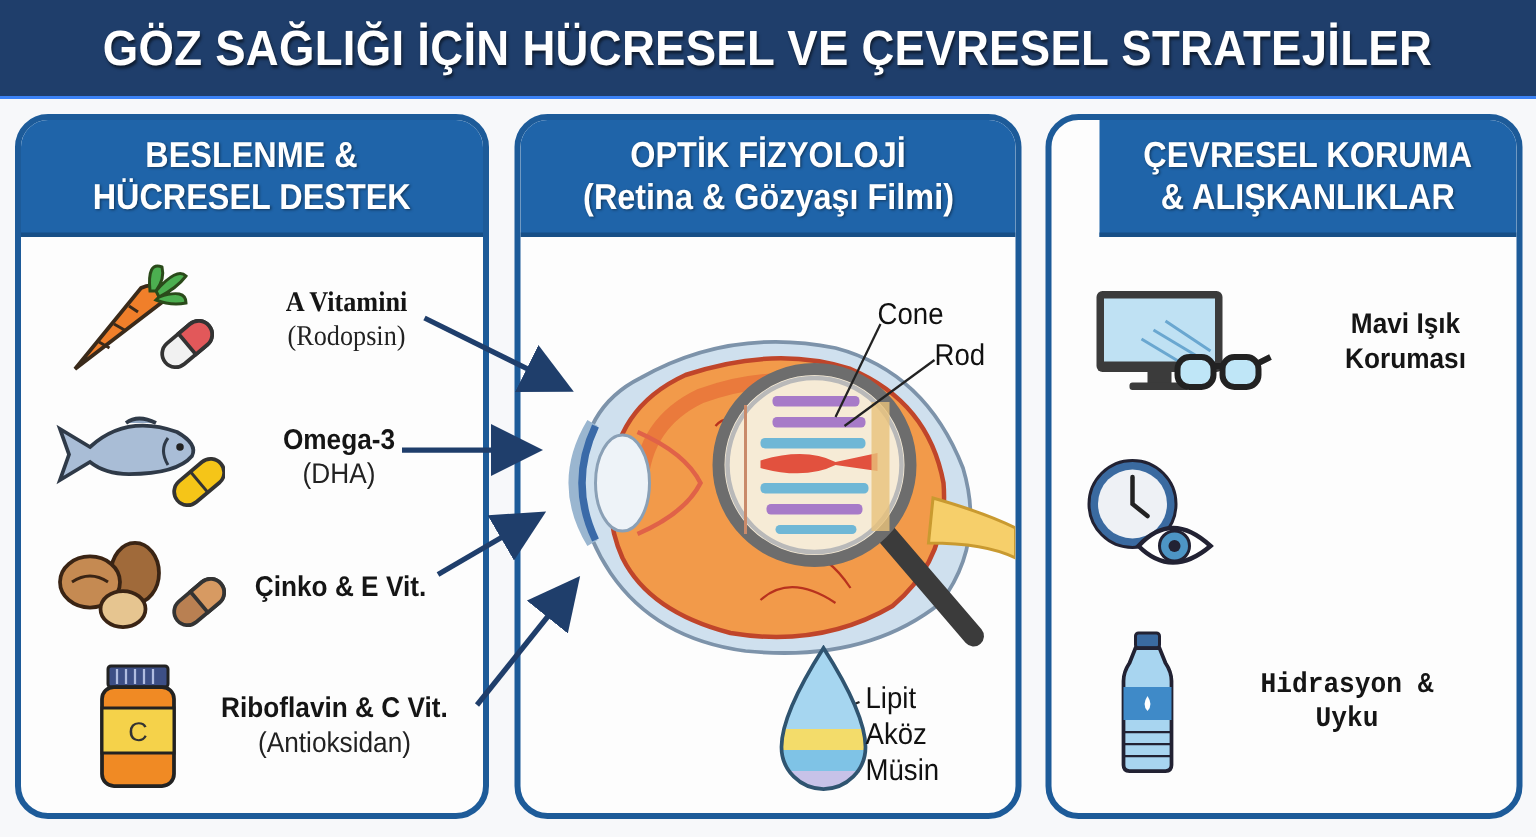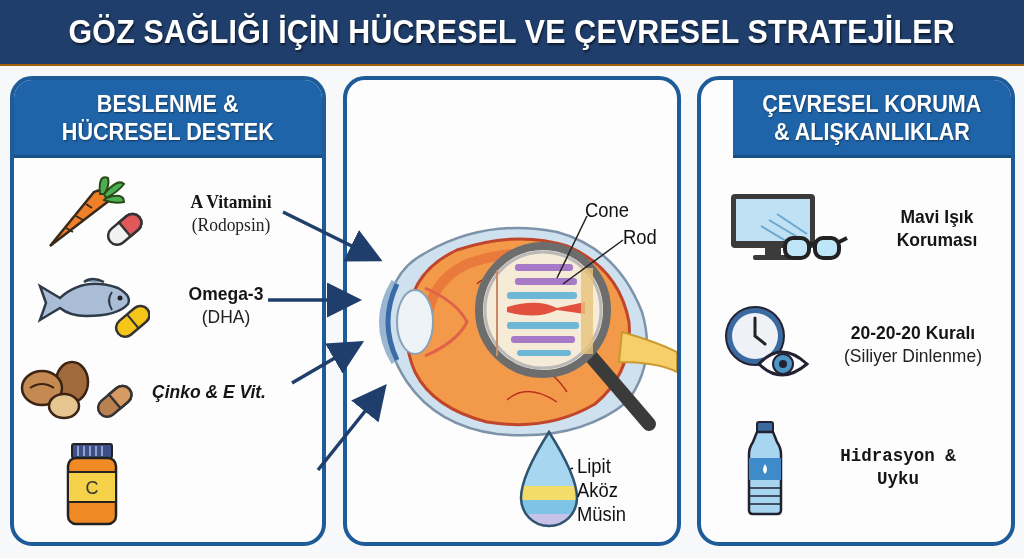--- a/index.html
+++ b/index.html
@@ -1,17 +1,17 @@
 <!DOCTYPE html>
 <html><head>
 <meta charset="utf-8">
 <style>
   * { box-sizing: border-box; margin: 0; padding: 0; }
   html, body { width: 1024px; height: 558px; overflow: hidden; background: #f7f8fa; font-family: "Liberation Sans", sans-serif; }
-  .title-bar { position: absolute; left: 0; top: 0; width: 1024px; height: 66px; background: #1f3e6b; display: flex; align-items: center; justify-content: center; border-bottom: 2px solid #a16207; }
+  .title-bar { position: absolute; left: 0; top: 0; width: 1024px; height: 66px; background: #1f3e6b; display: flex; align-items: center; justify-content: center; border-bottom: 2px solid #3b82f6; }
   .title-bar h1 { color: #fff; font-family: "Liberation Sans", sans-serif; font-weight: bold; font-size: 33px; letter-spacing: 0.2px; text-shadow: 1px 2px 2px rgba(0,0,0,0.55); transform: scaleX(0.92); white-space: nowrap; }
   .panel { position: absolute; top: 76px; height: 470px; border: 4px solid #1d5b99; border-radius: 22px; background: #fdfdfd; overflow: hidden; }
   .panel-head { background: #1f64a9; height: 78px; display: flex; flex-direction: column; align-items: center; justify-content: center; color: #fff; font-weight: bold; text-shadow: 1px 1px 2px rgba(0,0,0,0.45); border-bottom: 3px solid #174f87; text-align: center; }
   .panel-head span { display: block; font-size: 24px; line-height: 28px; transform: scaleX(0.9); white-space: nowrap; }
   .p1 { left: 10px; width: 316px; }
   .p2 { left: 343px; width: 338px; }
   .p3 { left: 697px; width: 318px; padding-left: 32px; }
   .item { position: absolute; display: flex; align-items: center; }
   .item-text { text-align: center; color: #151515; }
   .item-text .main { font-weight: bold; font-size: 19px; line-height: 23px; display: block; transform: scaleX(0.92); white-space: nowrap; }
@@ -63,21 +63,21 @@
           <line x1="101" y1="43" x2="101" y2="61" stroke="#333" stroke-width="2"></line>
         </g>
       </svg>
     </span>
     <div class="item-text" style="margin-left:26px; width:100px;">
       <span class="main">Omega-3</span>
       <span class="sub">(DHA)</span>
     </div>
   </div>
 
-  <div class="item" style="left:4px; top:278px;font-style:italic;">
+  <div class="item" style="left:22px; top:278px;">
     <span>
       <svg width="118" height="66" viewBox="0 0 118 66">
         <ellipse cx="54" cy="24" rx="16" ry="20" fill="#a06a3a" stroke="#3a2414" stroke-width="2.5"></ellipse>
         <ellipse cx="24" cy="30" rx="20" ry="17" fill="#c58a52" stroke="#3a2414" stroke-width="2.5"></ellipse>
         <path d="M12 30 Q24 22 36 30" stroke="#3a2414" stroke-width="2" fill="none"></path>
         <ellipse cx="46" cy="48" rx="15" ry="12" fill="#e6c590" stroke="#3a2414" stroke-width="2.5"></ellipse>
         <g transform="rotate(-40 96 44)">
           <rect x="78" y="35" width="38" height="18" rx="9" fill="#b98052" stroke="#333" stroke-width="2.5"></rect>
           <path d="M97 35 h10 a9 9 0 0 1 0 18 h-10 Z" fill="#d79a62" stroke="#333" stroke-width="2.5"></path>
         </g>
@@ -91,24 +91,32 @@
   <div class="item" style="left:50px; top:362px;">
     <span style="position:relative;">
       <svg width="56" height="84" viewBox="0 0 56 84">
         <rect x="8" y="2" width="40" height="14" rx="2" fill="#3d4f86" stroke="#222" stroke-width="2"></rect>
         <path d="M14 4 v10 M20 4 v10 M26 4 v10 M32 4 v10 M38 4 v10" stroke="#b0bce0" stroke-width="1.5"></path>
         <rect x="4" y="16" width="48" height="66" rx="8" fill="#f08a24" stroke="#222" stroke-width="2.5"></rect>
         <rect x="4" y="30" width="48" height="30" fill="#f5d24a" stroke="#222" stroke-width="2"></rect>
         <text x="28" y="52" font-family="Liberation Sans, sans-serif" font-size="18" text-anchor="middle" fill="#333">C</text>
       </svg>
     </span>
+    <div class="item-text" style="margin-left:8px; width:190px;">
+      <span class="main">Riboflavin &amp; C Vit.</span>
+      <span class="sub">(Antioksidan)</span>
+    </div>
   </div>
 </div>
 
 <div class="panel p2">
+  <div class="panel-head">
+    <span>OPTİK FİZYOLOJİ</span>
+    <span>(Retina &amp; Gözyaşı Filmi)</span>
+  </div>
 
   <span style="position:absolute; left:10px; top:132px;">
     <svg width="320" height="230" viewBox="0 0 320 230">
 
       <path d="M30 110 Q30 60 70 40 Q130 6 200 20 Q260 36 285 100 Q300 150 270 190 Q220 230 140 222 Q80 214 50 170 Q30 140 30 110 Z" fill="#cfe0ee" stroke="#7d93aa" stroke-width="2.5"></path>
 
       <path d="M50 112 Q52 60 100 38 Q160 18 210 34 Q262 56 272 110 Q276 160 238 192 Q190 220 130 210 Q76 196 58 160 Q48 138 50 112 Z" fill="#f29a4a" stroke="#c0452a" stroke-width="3"></path>
       <path d="M70 112 Q72 70 110 52 Q160 34 200 48" stroke="#e25a2e" stroke-width="10" fill="none" opacity="0.5"></path>
 
       <path d="M38 70 Q14 110 38 150" stroke="#9ab6d0" stroke-width="8" fill="none"></path>
@@ -201,24 +209,20 @@
     <span>
       <svg width="90" height="80" viewBox="0 0 90 80">
         <circle cx="32" cy="32" r="29" fill="#3a6aa0" stroke="#223" stroke-width="2"></circle>
         <circle cx="32" cy="32" r="23" fill="#eef1f5"></circle>
         <path d="M32 14 V32 L42 40" stroke="#222" stroke-width="3" fill="none" stroke-linecap="round"></path>
         <path d="M36 60 Q58 36 84 60 Q58 82 36 60 Z" fill="#fff" stroke="#223" stroke-width="3"></path>
         <circle cx="60" cy="60" r="10" fill="#4d95c4" stroke="#223" stroke-width="2"></circle>
         <circle cx="60" cy="60" r="4" fill="#223"></circle>
       </svg>
     </span>
-    <div class="item-text" style="margin-left:10px; width:180px;">
-      <span class="main">20-20-20 Kuralı</span>
-      <span class="sub">(Siliyer Dinlenme)</span>
-    </div>
   </div>
 
   <div class="item" style="left:46px; top:340px;font-family:Liberation Mono, monospace;">
     <span>
       <svg width="36" height="96" viewBox="0 0 36 96">
         <rect x="10" y="2" width="16" height="10" rx="2" fill="#3a6aa0" stroke="#223" stroke-width="2"></rect>
         <path d="M10 12 L6 22 Q2 28 2 34 V90 Q2 94 6 94 H30 Q34 94 34 90 V34 Q34 28 30 22 L26 12 Z" fill="#a8d5f0" stroke="#223" stroke-width="2.5"></path>
         <rect x="2" y="38" width="32" height="22" fill="#3f8ac8"></rect>
         <path d="M18 44 Q14 50 18 54 Q22 50 18 44 Z" fill="#fff"></path>
         <path d="M2 68 h32 M2 76 h32 M2 84 h32" stroke="#223" stroke-width="1.5"></path>

